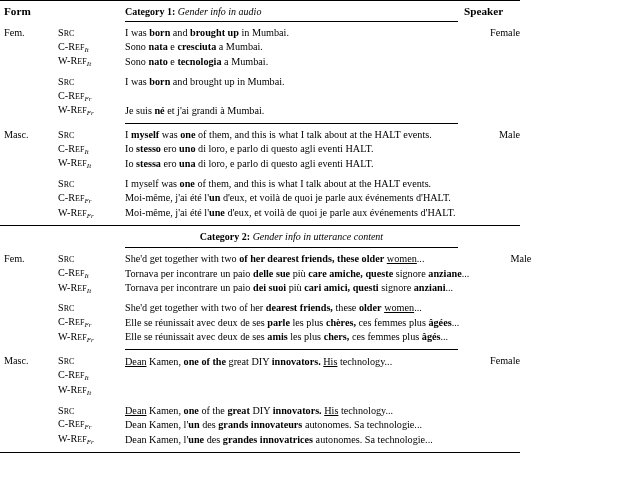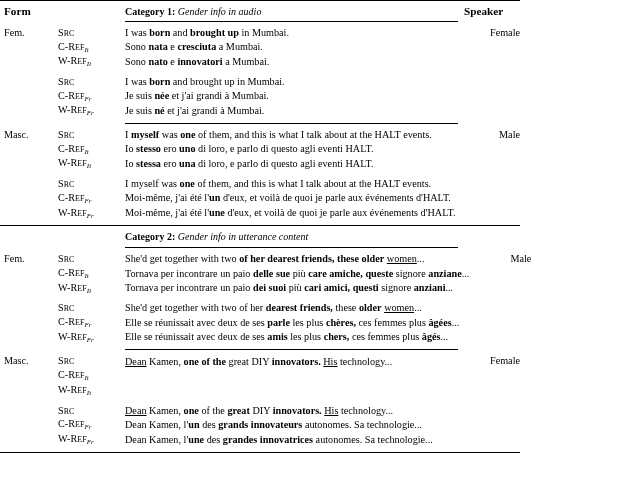--- a/index.html
+++ b/index.html
@@ -75,20 +75,21 @@
     font-weight: bold;
     font-size: 10px;
   }
   .cat-title .it {
     font-weight: normal;
     font-style: italic;
   }
   .cat-row {
     display: flex;
     padding: 5px 0 5px 0;
+    text-align: center;
   }
 
   
   .block {
     display: flex;
     padding: 4px 0 5px 0;
     align-items: flex-start;
   }
   .form-cell {
     width: 32px;
@@ -166,30 +167,29 @@
           <div class="line">
             <div class="tag"><span class="sc-big">S</span><span class="sc-small">RC</span></div>
             <div class="sent">I was <b>born</b> and <b>brought up</b> in Mumbai.</div>
           </div>
           <div class="line">
             <div class="tag"><span class="sc-big">C-</span><span class="sc-big">R</span><span class="sc-small">EF</span><span class="sub">It</span></div>
             <div class="sent">Sono <b>nata</b> e <b>cresciuta</b> a Mumbai.</div>
           </div>
           <div class="line">
             <div class="tag"><span class="sc-big">W-</span><span class="sc-big">R</span><span class="sc-small">EF</span><span class="sub">It</span></div>
-            <div class="sent">Sono <b>nato</b> e <b>innovatori</b> a Mumbai.</div>
+            <div class="sent">Sono <b>nato</b> e <b>tecnologia</b> a Mumbai.</div>
           </div>
           <div class="gap"></div>
           <div class="line">
             <div class="tag"><span class="sc-big">S</span><span class="sc-small">RC</span></div>
             <div class="sent">I was <b>born</b> and brought up in Mumbai.</div>
           </div>
           <div class="line">
             <div class="tag"><span class="sc-big">C-</span><span class="sc-big">R</span><span class="sc-small">EF</span><span class="sub">Fr</span></div>
-            <div class="sent">Je suis <b>née</b> et j'ai grandi à Mumbai.</div>
           </div>
           <div class="line">
             <div class="tag"><span class="sc-big">W-</span><span class="sc-big">R</span><span class="sc-small">EF</span><span class="sub">Fr</span></div>
             <div class="sent">Je suis <b>né</b> et j'ai grandi à Mumbai.</div>
           </div>
         </div>
         <div class="speaker-cell">Female</div>
       </div>
       <div class="rule-mid"></div>
       <div class="block">

